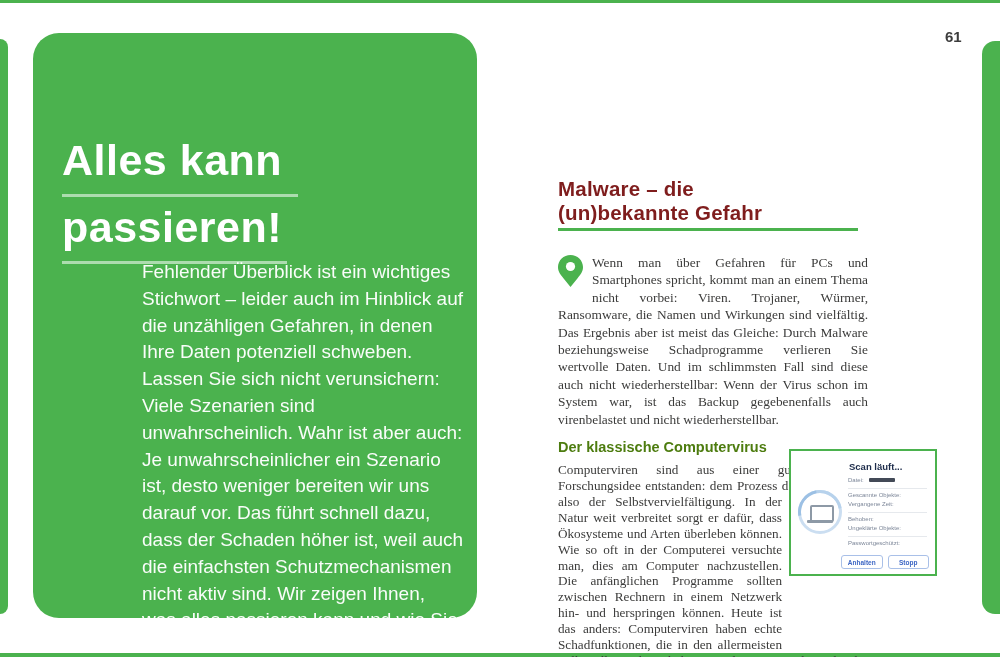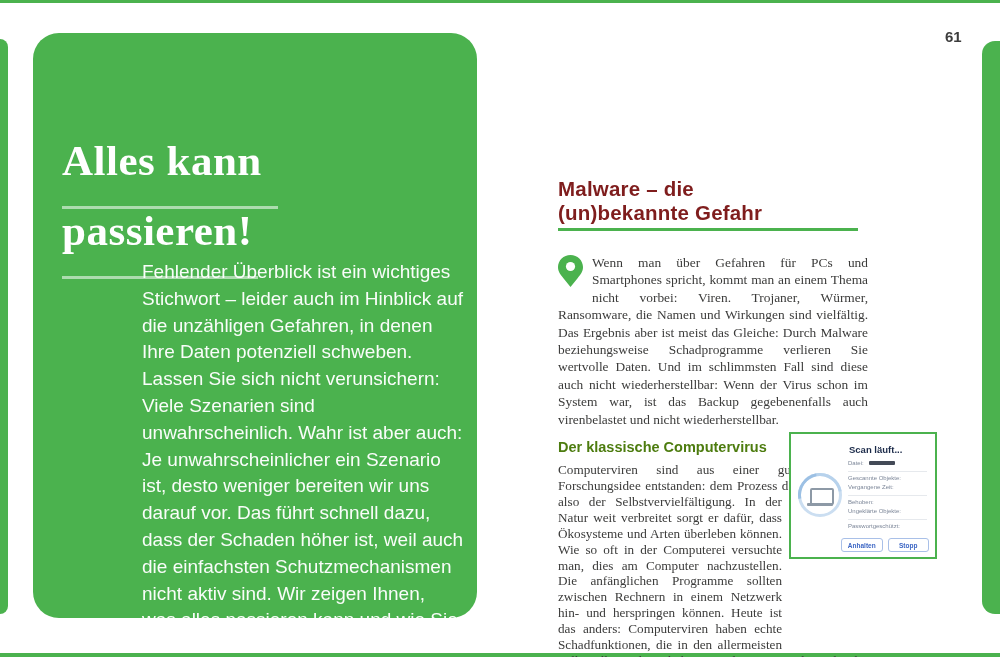--- a/index.html
+++ b/index.html
@@ -15,42 +15,42 @@
   .sliver.right{left:982px;top:41px;width:18px;height:573px;border-radius:13px 0 0 13px;}
   .page-number{position:absolute;left:945px;top:28px;width:30px;
        font-size:15px;font-weight:700;color:#3d3d3d;}
 
   
   .green-panel{position:absolute;left:33px;top:33px;width:444px;height:585px;
        background:var(--green);border-radius:26px;color:#ffffff;}
   .panel-heading{position:absolute;left:29px;top:106px;font-size:43px;font-weight:700;
        letter-spacing:.5px;line-height:1;}
   .h1-line{display:table;border-bottom:3px solid rgba(255,255,255,.55);
-       padding:0 16px 24px 0;white-space:nowrap;font-family:Liberation Serif, serif;}
+       padding:0 16px 12px 0;margin-bottom:9px;white-space:nowrap;}
   .h1-line.second{padding-right:5px;}
   .panel-paragraph{position:absolute;left:109px;top:226px;width:322px;
        font-size:19px;line-height:26.8px;color:rgba(255,255,255,.97);}
 
   
   .article{position:absolute;left:558px;top:177px;width:310px;color:#3b3b3a;}
   .article-heading{font-size:20.5px;line-height:23.5px;font-weight:700;color:#7f1d1d;
        white-space:pre-line;letter-spacing:.2px;}
   .heading-rule{width:300px;height:3px;background:var(--green);margin-top:4px;}
   .intro{margin-top:23px;font-family:"Liberation Serif",serif;font-size:13.4px;
        line-height:17.4px;text-align:justify;}
   .intro .lead{font-weight:400;}
   .pin-icon{float:left;width:25px;height:32px;margin:1px 9px 3px 0;}
   .subheading{margin-top:11px;font-size:14.5px;font-weight:700;color:#4d7c0f;}
   .body-paragraph{margin-top:7px;font-family:"Liberation Serif",serif;font-size:13.2px;
        line-height:15.9px;text-align:justify;}
   .dialog-spacer1{float:right;width:0;height:47px;}
   .dialog-spacer2{float:right;clear:right;width:86px;height:136px;}
 
   
-  .scan-dialog{position:absolute;left:789px;top:432px;width:148px;height:127px;
+  .scan-dialog{position:absolute;left:789px;top:449px;width:148px;height:127px;
        background:#ffffff;border:2px solid var(--green);box-sizing:border-box;
        font-family:"Liberation Sans",sans-serif;}
   .spinner-ring{position:absolute;left:7px;top:39px;width:44px;height:44px;
        border:3px solid #cbdef1;border-radius:50%;box-sizing:border-box;}
   .spinner-ring::before{content:"";position:absolute;left:-3px;top:-3px;width:44px;height:44px;
        border:3px solid transparent;border-left-color:#9cc0e4;border-top-color:#b7d2ec;
        border-radius:50%;box-sizing:border-box;transform:rotate(35deg);}
   .laptop-icon{position:absolute;left:9px;top:12px;width:20px;height:13px;
        border:2px solid #8d99a6;border-radius:2px;background:#fff;}
   .laptop-icon::after{content:"";position:absolute;left:-5px;top:13px;width:26px;height:3px;

